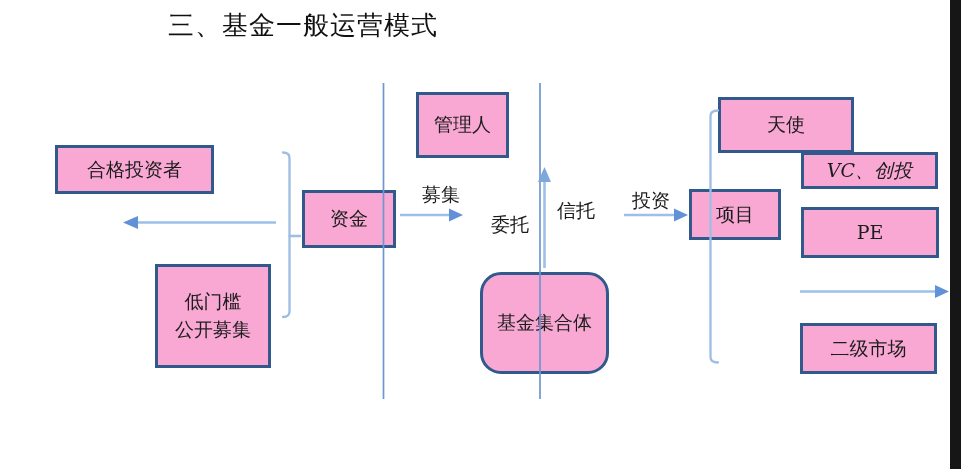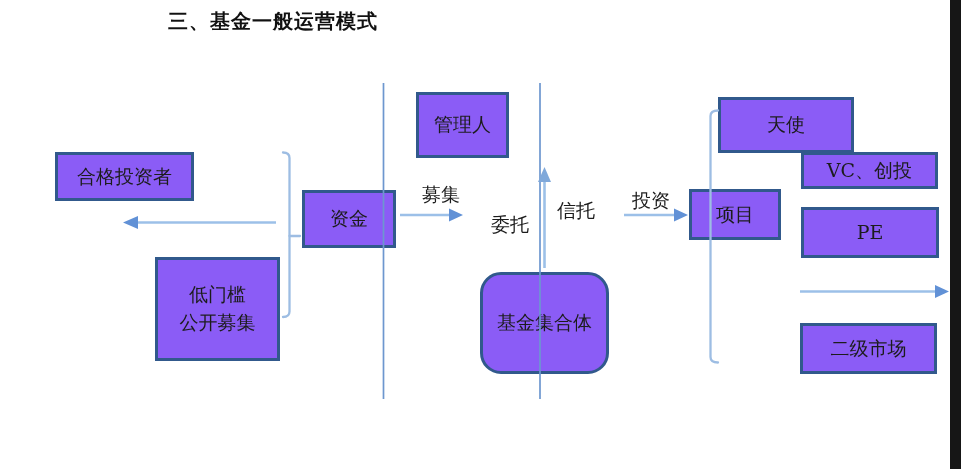--- a/index.html
+++ b/index.html
@@ -1,44 +1,44 @@
 <!DOCTYPE html>
 <html><head>
 <meta charset="utf-8">
 <style>
   html,body{margin:0;padding:0;background:#ffffff;}
   #canvas{
     position:relative;width:961px;height:469px;background:#ffffff;overflow:hidden;
     font-family:"DejaVu Serif","Liberation Serif",serif;color:#1c1c1c;
   }
   .title{
-    position:absolute;left:168px;top:8px;font-size:20px;font-weight:bold;
+    position:absolute;left:168px;top:8px;font-size:26px;font-weight:normal;
     letter-spacing:1px;color:#111;white-space:nowrap;
   }
   .box{
-    position:absolute;box-sizing:border-box;border:3px solid #31598c;background:#8b5cf6;
+    position:absolute;box-sizing:border-box;border:3px solid #31598c;background:#f9a8d4;
     display:flex;align-items:center;justify-content:center;text-align:center;
     font-size:19px;line-height:1.25;white-space:nowrap;z-index:2;
   }
   .box.multiline{flex-direction:column;line-height:1.45;}
   .edge-label{
     position:absolute;font-size:19px;z-index:6;white-space:nowrap;color:#1c1c1c;
   }
   #overlay{position:absolute;left:0;top:0;z-index:5;pointer-events:none;}
   .dark-strip{position:absolute;left:950px;top:0;width:11px;height:469px;background:#161616;z-index:8;}
 
   
-  .b-qualified{left:55px;top:152px;width:139px;height:49px;}
-  .b-low{left:155px;top:257px;width:125px;height:104px;}
+  .b-qualified{left:55px;top:145px;width:159px;height:49px;}
+  .b-low{left:155px;top:264px;width:116px;height:104px;}
   .b-funds{left:302px;top:190px;width:94px;height:58px;}
   .b-manager{left:416px;top:92px;width:93px;height:66px;}
   .b-collective{left:480px;top:272px;width:129px;height:102px;border-radius:21px;}
   .b-project{left:689px;top:189px;width:92px;height:51px;}
   .b-angel{left:718px;top:97px;width:136px;height:56px;}
-  .b-vc{left:801px;top:152px;width:137px;height:37px;}
+  .b-vc{left:801px;top:152px;width:137px;height:37px;font-style:italic;}
   .b-pe{left:801px;top:207px;width:138px;height:51px;}
   .b-secondary{left:800px;top:323px;width:137px;height:51px;}
 
   
   .l-raise{left:422px;top:182px;}
   .l-entrust{left:491px;top:212px;}
   .l-trust{left:557px;top:198px;}
   .l-invest{left:632px;top:188px;}
 </style>
 </head>

